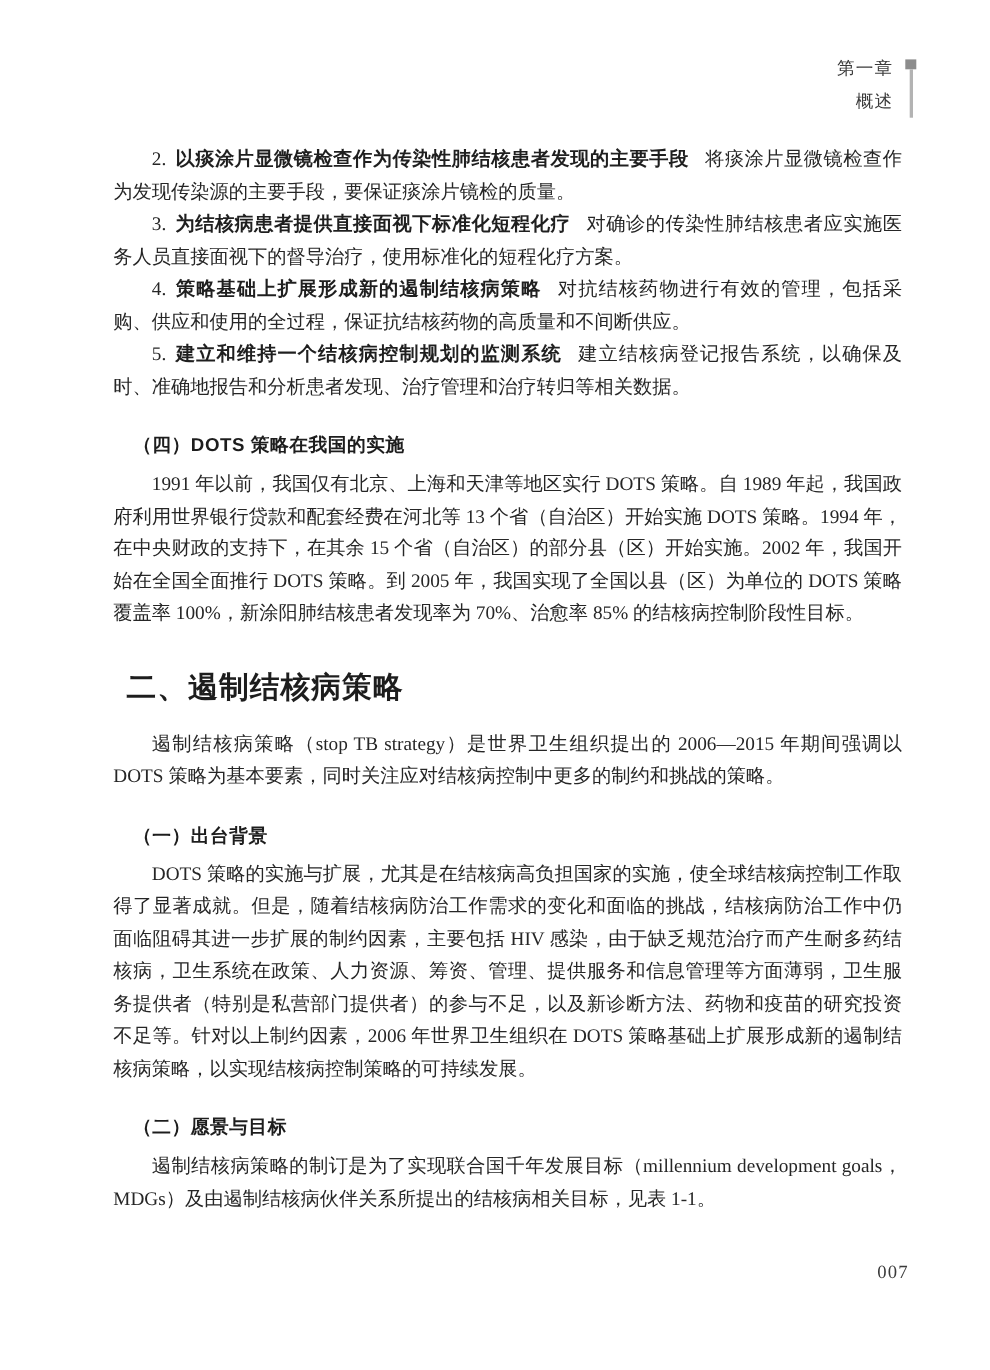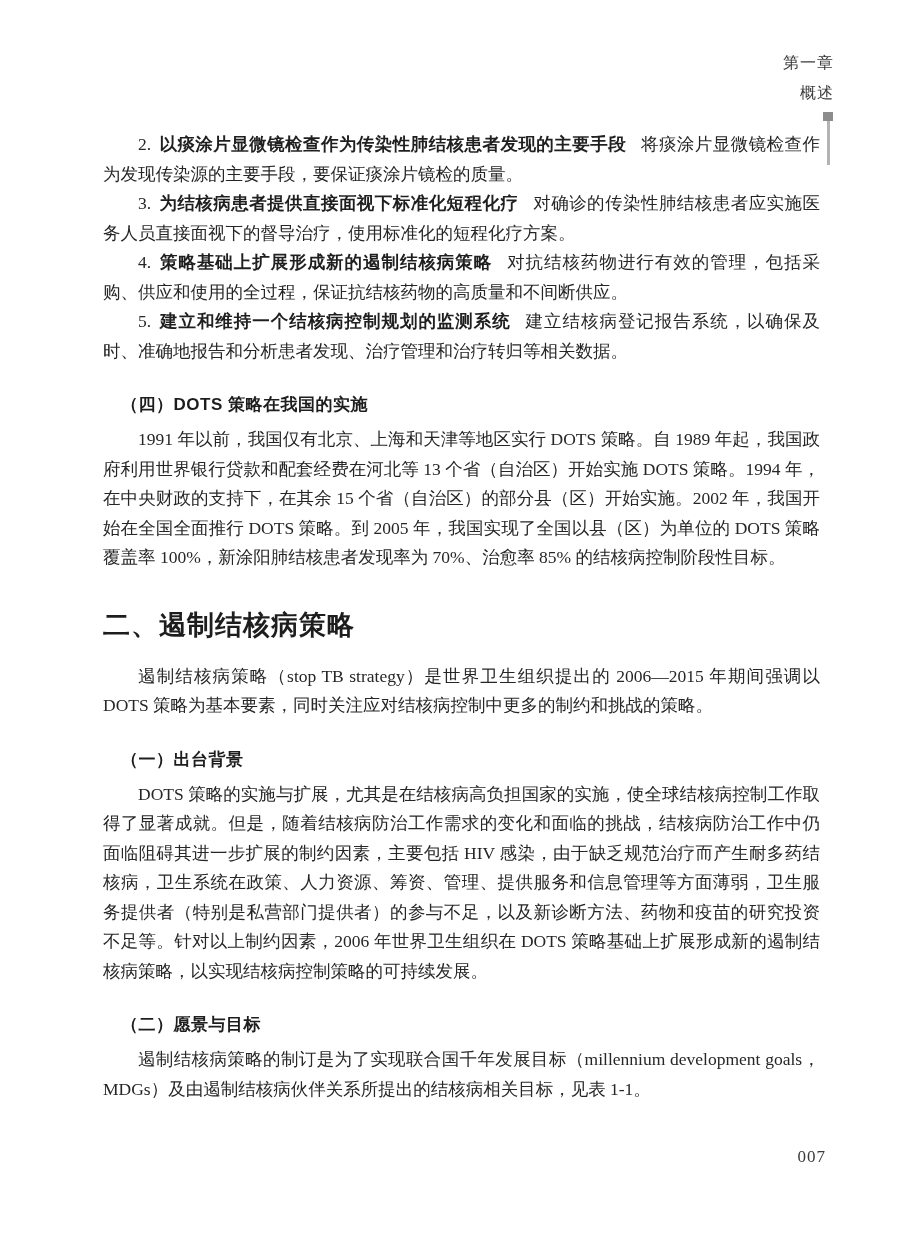--- a/index.html
+++ b/index.html
@@ -16,22 +16,21 @@
     font-family: "Liberation Serif", "DejaVu Serif", serif;
     overflow: hidden;
   }
 
   
   .running-header {
     position: absolute;
     top: 48px;
     right: 66px;
     display: flex;
-    align-items: flex-end;
-    flex-direction: column;
+    align-items: center;
   }
   .running-header .header-text {
     text-align: right;
     font-size: 16px;
     line-height: 30px;
     color: #3a3a3a;
     letter-spacing: 1px;
   }
   .header-marker {
     width: 12px;
@@ -74,21 +73,21 @@
     color: #1f1f1f;
     margin-right: 0.85em;
   }
 
   h2.main-heading {
     font-family: "Liberation Sans", "DejaVu Sans", sans-serif;
     font-weight: bold;
     color: #1d1d1d;
     font-size: 27px;
     line-height: 36px;
-    margin: 34px 0 19px 0;
+    margin: 34px 0 19px 12px;
     text-align: left;
     letter-spacing: 1px;
   }
   h3.sub-heading {
     font-family: "Liberation Sans", "DejaVu Sans", sans-serif;
     font-weight: bold;
     color: #1d1d1d;
     font-size: 17px;
     line-height: 30px;
     margin: 24px 0 5px 0;

